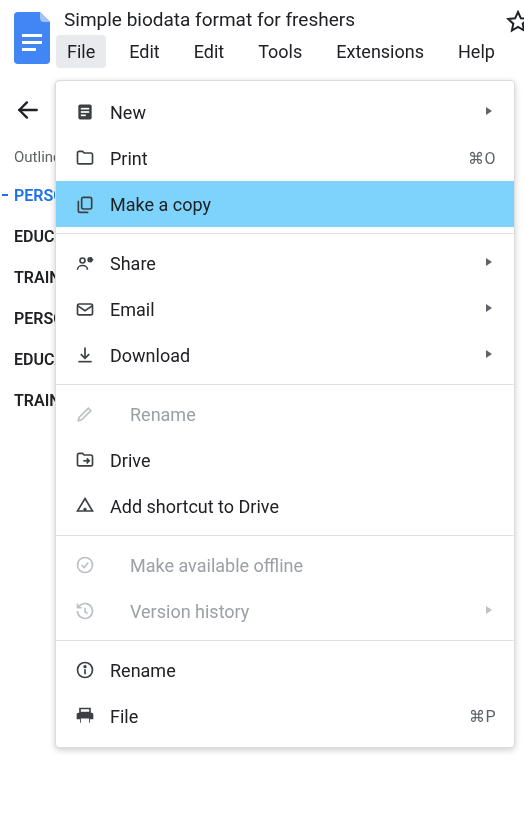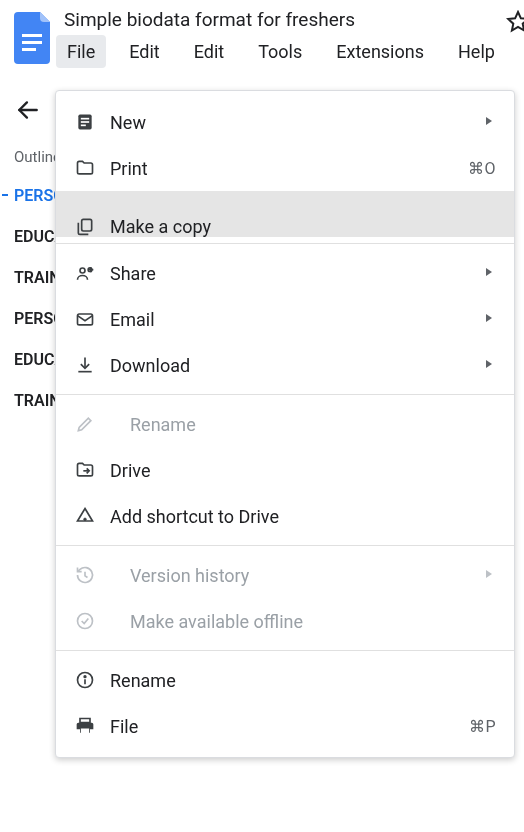--- a/index.html
+++ b/index.html
@@ -86,38 +86,38 @@
     position: absolute;
     left: -12px;
     top: 8px;
     width: 6px; height: 2px;
     background: #1a73e8;
   }
   
   .file-menu {
     position: absolute;
     left: 55px;
-    top: 90px;
+    top: 80px;
     width: 460px;
     background: #fff;
     border: 1px solid #dadce0;
     border-radius: 4px;
     box-shadow: 0 2px 6px rgba(0,0,0,0.2);
     padding: 8px 0;
     z-index: 10;
   }
   .menu-item {
     display: flex;
     align-items: center;
     height: 46px;
     padding: 0 18px;
     font-size: 18px;
     cursor: pointer;
   }
-  .menu-item.hover { background: #e5e5e5; align-items: flex-end; }
+  .menu-item.hover { background: #7dd3fc; }
   .menu-item.disabled { color: #9aa0a6; cursor: default; gap: 20px; }
   .menu-item .mi-icon {
     width: 22px; height: 22px;
     margin-right: 14px;
     flex: none;
     display:flex; align-items:center; justify-content:center;
   }
   .menu-item .mi-label { flex: 1; }
   .menu-item .mi-tail {
     font-size: 16px;
@@ -307,41 +307,41 @@
     </span>
     <span class="mi-label">Add shortcut to Drive</span>
   </div>
 
 
   <div class="menu-sep"></div>
 
   <div class="menu-item disabled">
     <span class="mi-icon">
       <svg width="20" height="20" viewBox="0 0 24 24" fill="none" stroke="#bdc1c6" stroke-width="2">
+          <circle cx="12" cy="12" r="9"></circle>
+          <path d="M8 12l3 3 5-6"></path>
+        </svg>
+    </span>
+    <span class="mi-label">Make available offline</span>
+  </div>
+
+  <div class="menu-item disabled">
+    <span class="mi-icon">
+      <svg width="20" height="20" viewBox="0 0 24 24" fill="none" stroke="#bdc1c6" stroke-width="2">
           <path d="M3 12a9 9 0 1 0 3-6.7L3 8"></path>
           <path d="M3 3v5h5"></path>
           <path d="M12 8v5l3 2"></path>
         </svg>
     </span>
     <span class="mi-label">Version history</span>
     <span class="mi-caret">
       <svg width="10" height="10" viewBox="0 0 10 10">
           <path d="M2 1l6 4-6 4z" fill="#bdc1c6"></path>
         </svg>
     </span>
-  </div>
-
-  <div class="menu-item disabled">
-    <span class="mi-icon">
-      <svg width="20" height="20" viewBox="0 0 24 24" fill="none" stroke="#bdc1c6" stroke-width="2">
-          <circle cx="12" cy="12" r="9"></circle>
-          <path d="M8 12l3 3 5-6"></path>
-        </svg>
-    </span>
-    <span class="mi-label">Make available offline</span>
   </div>
 
   <div class="menu-sep"></div>
 
   <div class="menu-item">
     <span class="mi-icon">
       <svg width="20" height="20" viewBox="0 0 24 24" fill="none" stroke="#3c4043" stroke-width="2">
           <circle cx="12" cy="12" r="9"></circle>
           <line x1="12" y1="11" x2="12" y2="17"></line>
           <circle cx="12" cy="8" r="1" fill="#3c4043"></circle>

